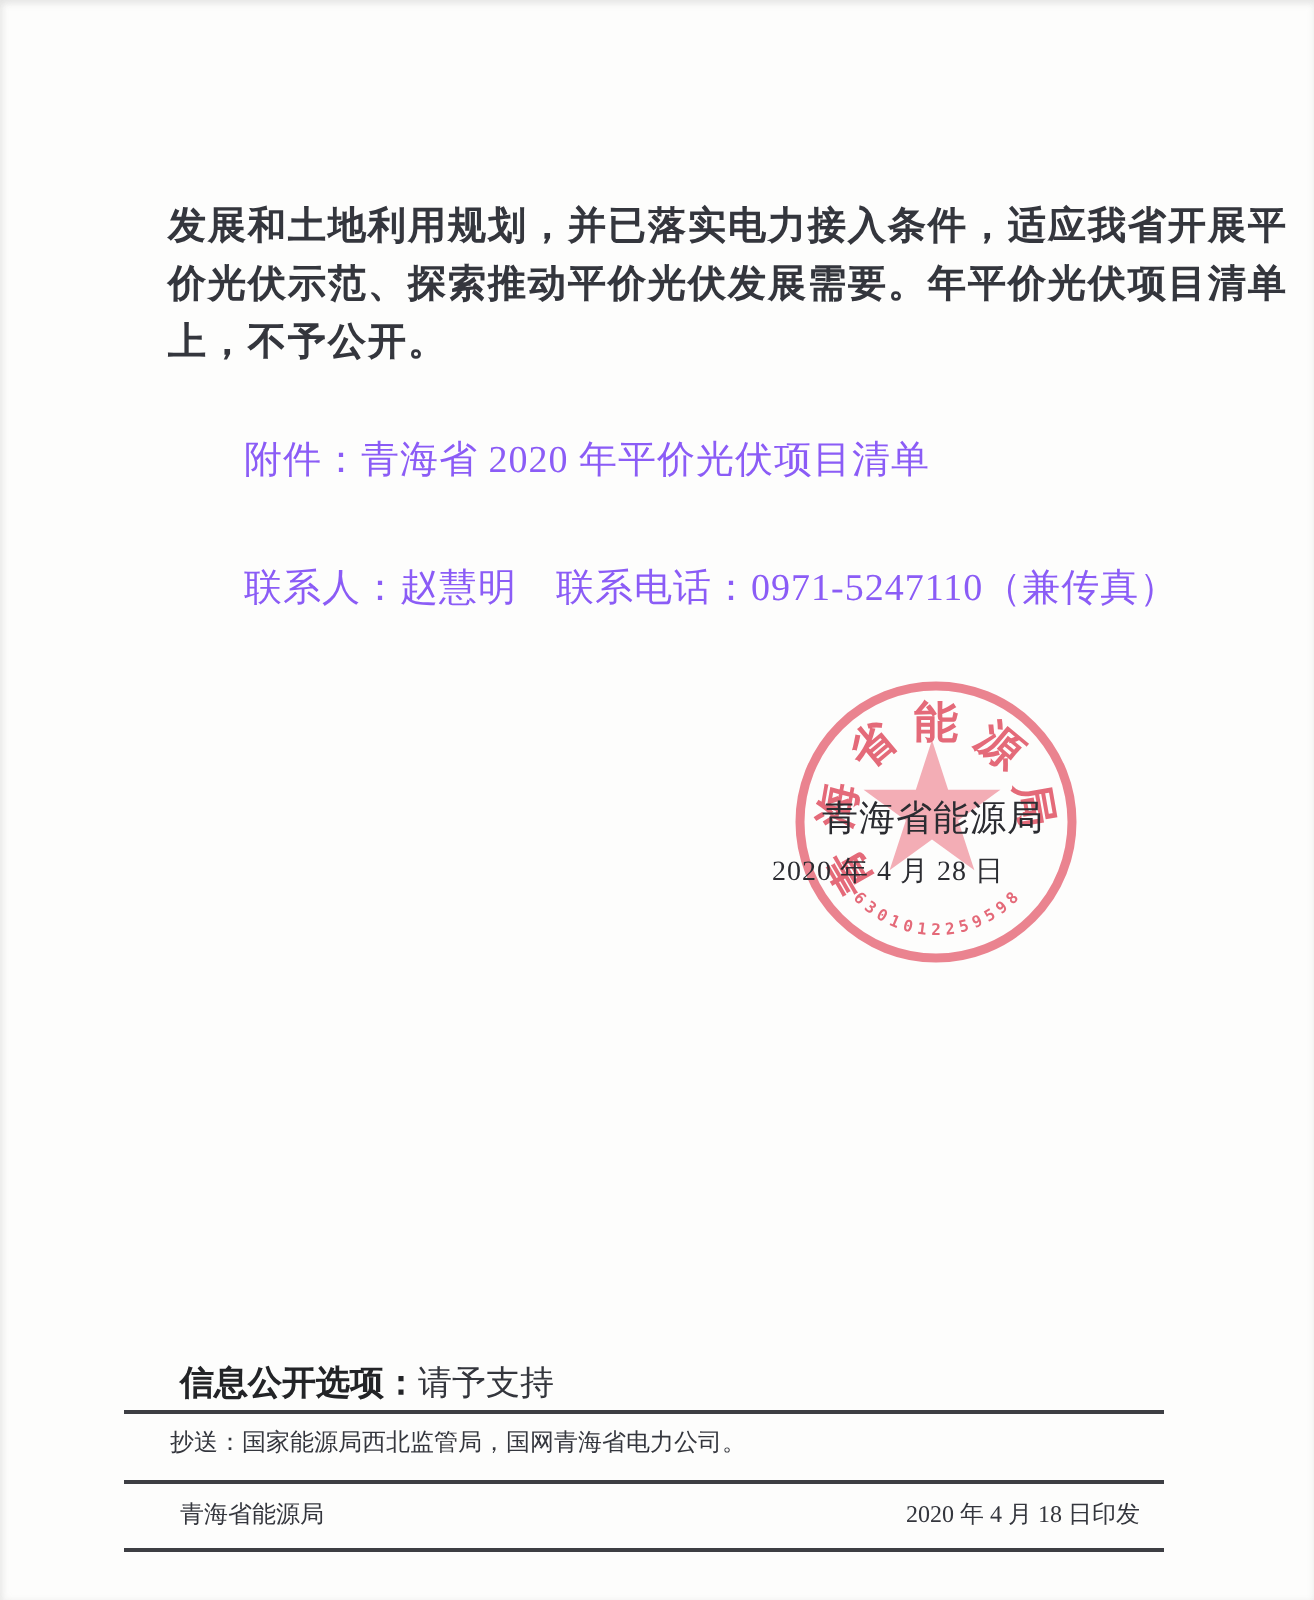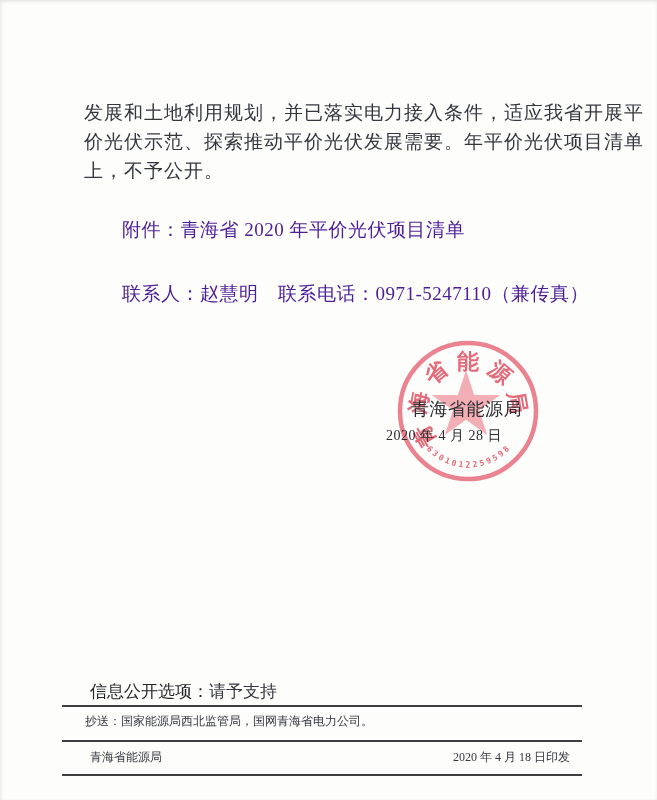--- a/index.html
+++ b/index.html
@@ -5,29 +5,29 @@
   html,body{margin:0;padding:0;}
   body{
     width:657px;height:800px;position:relative;overflow:hidden;
     background:#fdfdfc;
     font-family:"Liberation Serif","DejaVu Serif",serif;
     color:#33353b;
   }
   .page-edge{position:absolute;left:0;top:0;width:657px;height:800px;pointer-events:none;
     box-shadow:inset 0 2px 3px rgba(180,180,180,.25), inset 2px 0 3px rgba(200,200,200,.18);}
   .abs{position:absolute;white-space:nowrap;}
-  .body-line{left:84px;width:522px;font-size:19px;letter-spacing:1px;color:#34363d;}
-  .indent-line{left:122px;font-size:19px;color:#4c1d95;letter-spacing:.5px;}
+  .body-line{left:84px;width:522px;font-size:19px;letter-spacing:1px;color:#34363d;font-weight:bold;}
+  .indent-line{left:122px;font-size:19px;color:#8b5cf6;letter-spacing:.5px;}
   .sig-org{left:411px;top:397px;font-size:18px;letter-spacing:.5px;color:#2b2c31;z-index:3;}
   .sig-date{left:386px;top:427px;font-size:14px;letter-spacing:.5px;color:#2b2c31;z-index:3;}
   .seal-wrap{position:absolute;left:393px;top:336px;z-index:2;filter:blur(.3px);}
   .seal-char{font-size:22px;font-weight:bold;font-family:"Liberation Serif",serif;}
   .seal-digit{font-size:8px;font-weight:bold;font-family:"DejaVu Sans Mono",monospace;}
   .footer-rule{position:absolute;left:62px;width:520px;height:2px;background:#3d3e43;}
-  .f-label{font-family:"Liberation Sans","DejaVu Sans",sans-serif;font-weight:normal;color:#232427;}
+  .f-label{font-family:"Liberation Sans","DejaVu Sans",sans-serif;font-weight:bold;color:#232427;}
   .f-row{font-size:12px;color:#34363d;}
   .disclosure{left:90px;top:680px;font-size:17px;}
   .cc-row{left:85px;top:713px;}
   .issuer-row{left:90px;top:749px;}
   .printdate-row{top:749px;right:87px;}
 </style>
 </head>
 <body>
 
 <div class="page-edge"></div>

